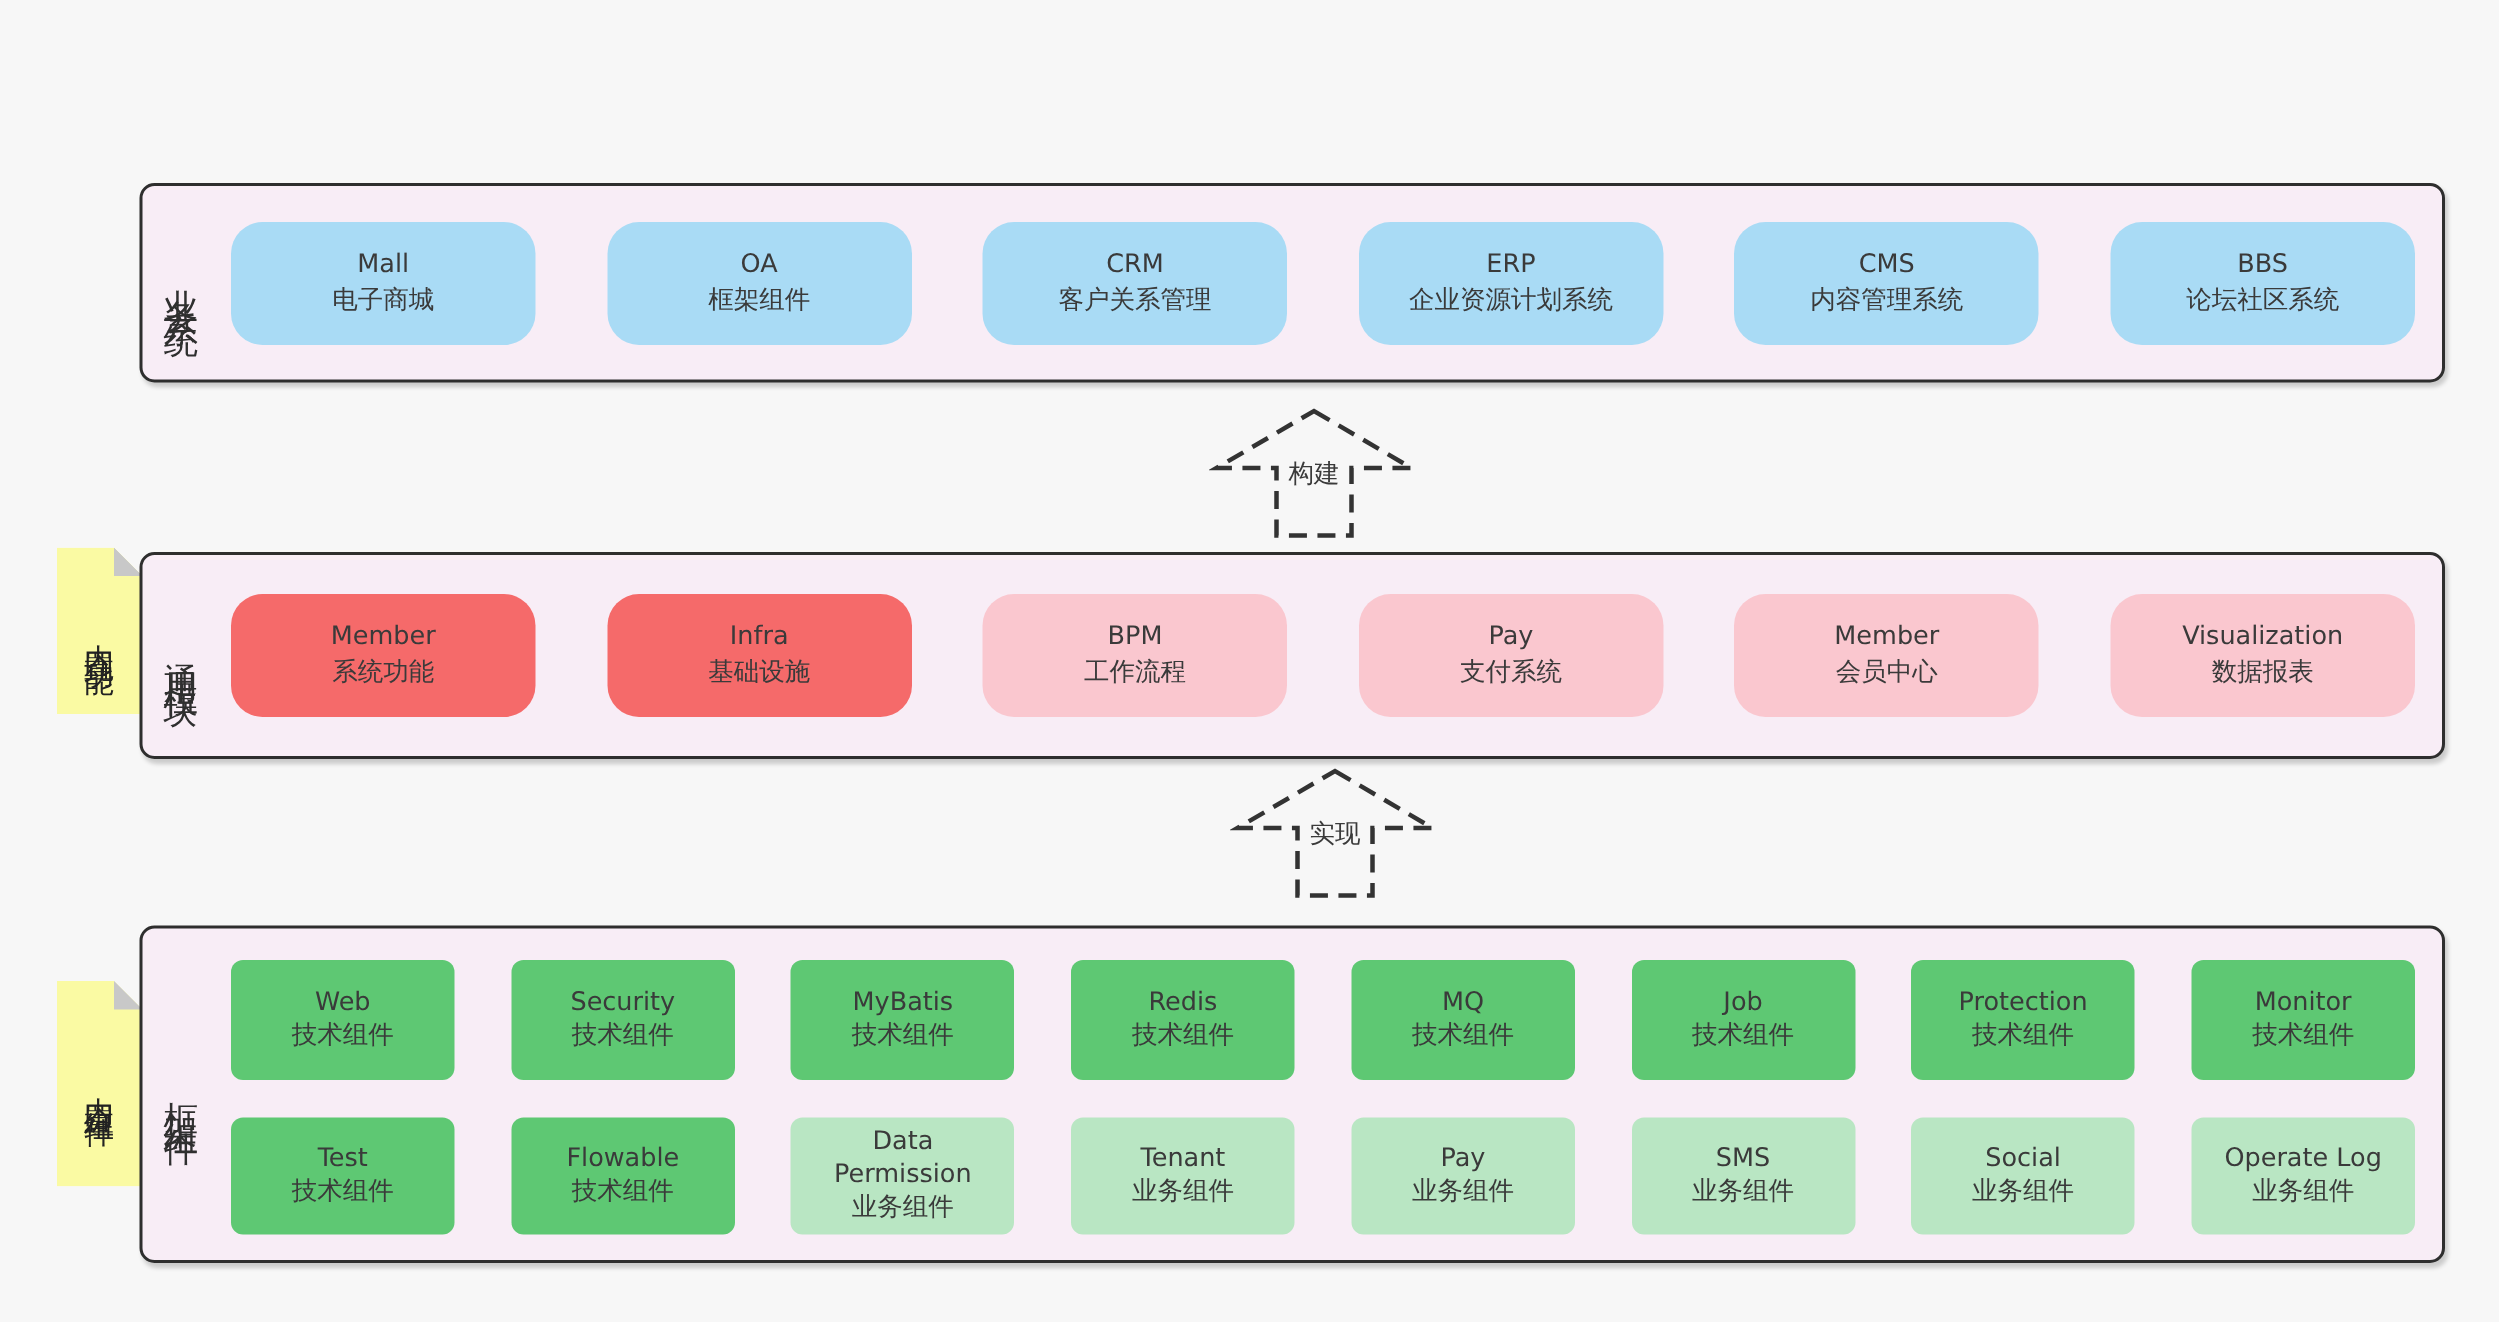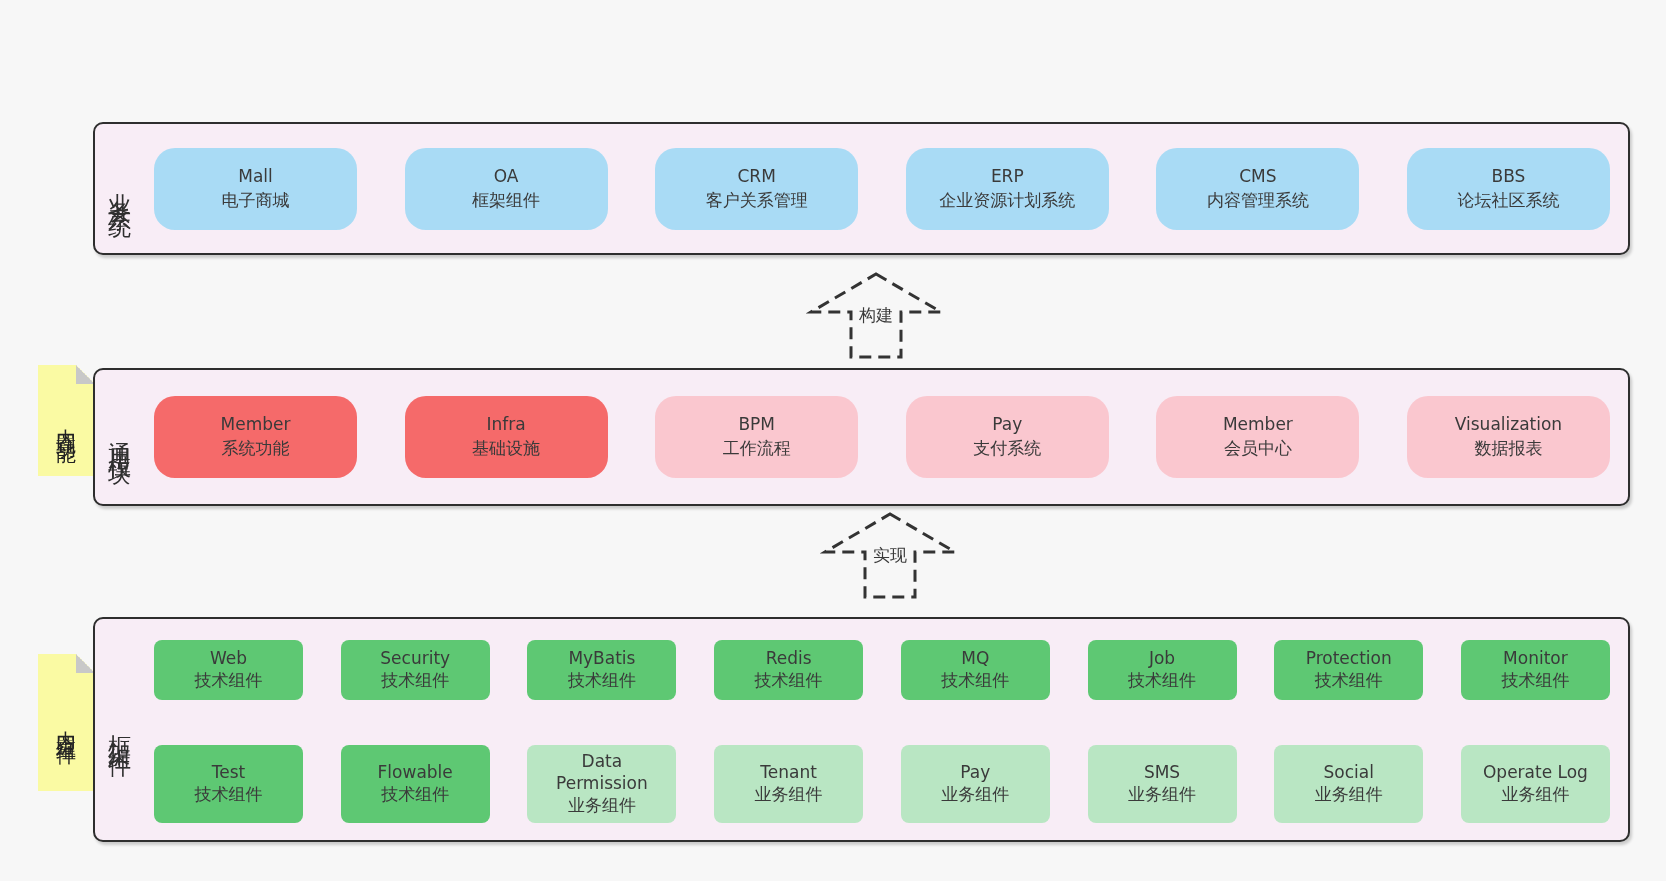--- a/index.html
+++ b/index.html
@@ -20,21 +20,21 @@
   .box-row{position:absolute;left:59px;right:18px;display:flex;justify-content:space-between;}
   .row-full{top:0;bottom:0;align-items:center;}
   .row1{top:21px;height:80px;}
   .row2{top:126px;height:78px;}
 
   .box{box-sizing:border-box;display:flex;flex-direction:column;justify-content:center;
        align-items:center;text-align:center;border-radius:21px;color:var(--text,#3a3a3a);
        font-size:17px;line-height:1.4;padding:4px 6px;}
   .band-top .box,.band-middle .box{width:203px;height:82px;}
   .band-bottom .box{width:149px;border-radius:8px;line-height:1.28;}
-  .row1 .box{height:60px;}
+  .row1 .box{height:80px;}
   .row2 .box{height:78px;}
 
   .v-blue{background:var(--blue,#a9dbf5);}
   .v-red{background:var(--red,#f56a6a);}
   .v-pink{background:var(--pink,#fac7cf);}
   .v-green-dark{background:var(--green-dark,#5ec873);}
   .v-green-light{background:var(--green-light,#b9e6c3);}
 
   .sticky{position:absolute;width:57px;background:var(--sticky-yellow,#fafaa3);z-index:1;
           clip-path:polygon(0 0,calc(100% - 19px) 0,100% 19px,100% 100%,0 100%);}

